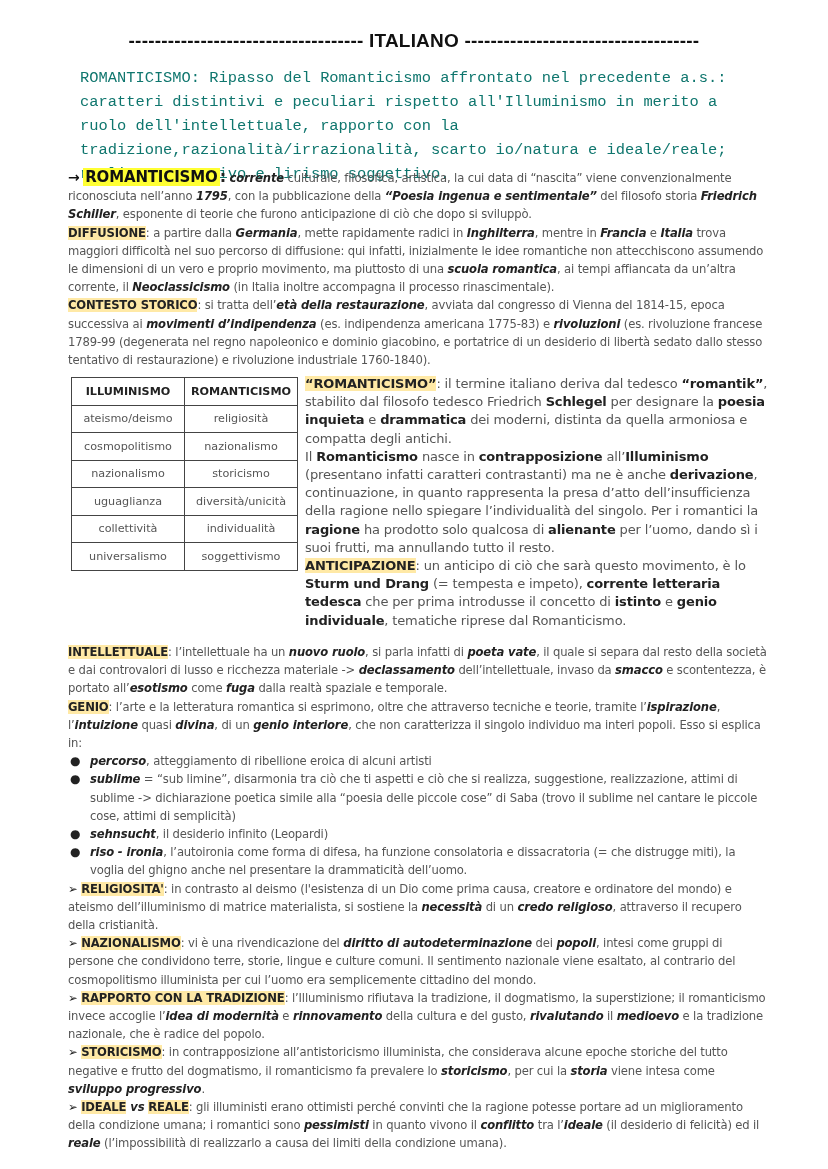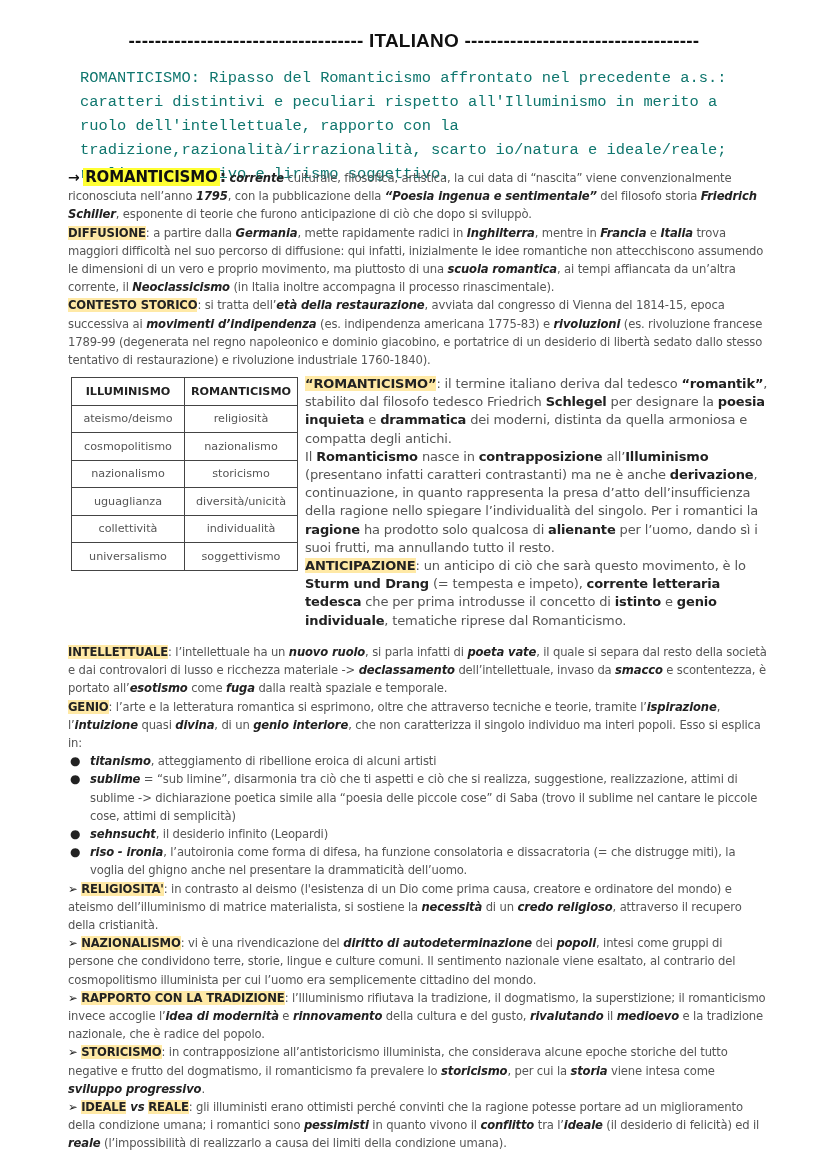--- a/index.html
+++ b/index.html
@@ -95,21 +95,21 @@
     </div>
   </div>
 
   <div class="body" style="top:643px;">
     <div>
       <span class="hl">INTELLETTUALE</span><span>: l’intellettuale ha un </span><b>nuovo ruolo</b><span>, si parla infatti di </span><b>poeta vate</b><span>, il quale si separa dal resto della società e dai controvalori di lusso e ricchezza materiale -&gt; </span><b>declassamento</b><span> dell’intellettuale, invaso da </span><b>smacco</b><span> e scontentezza, è portato all’</span><b>esotismo</b><span> come </span><b>fuga</b><span> dalla realtà spaziale e temporale.</span>
     </div>
     <div>
       <span class="hl">GENIO</span><span>: l’arte e la letteratura romantica si esprimono, oltre che attraverso tecniche e teorie, tramite l’</span><b>ispirazione</b><span>, l’</span><b>intuizione</b><span> quasi </span><b>divina</b><span>, di un </span><b>genio interiore</b><span>, che non caratterizza il singolo individuo ma interi popoli. Esso si esplica in:</span>
       <ul class="bul">
-        <li><span class="dot">●</span><b>titanismo</b><span>, atteggiamento di ribellione eroica di alcuni artisti</span></li>
+        <li><span class="dot">●</span><b>percorso</b><span>, atteggiamento di ribellione eroica di alcuni artisti</span></li>
         <li><span class="dot">●</span><b>sublime</b><span> = “sub limine”, disarmonia tra ciò che ti aspetti e ciò che si realizza, suggestione, realizzazione, attimi di sublime -&gt; dichiarazione poetica simile alla “poesia delle piccole cose” di Saba (trovo il sublime nel cantare le piccole cose, attimi di semplicità)</span></li>
         <li><span class="dot">●</span><b>sehnsucht</b><span>, il desiderio infinito (Leopardi)</span></li>
         <li><span class="dot">●</span><b>riso - ironia</b><span>, l’autoironia come forma di difesa, ha funzione consolatoria e dissacratoria (= che distrugge miti), la voglia del ghigno anche nel presentare la drammaticità dell’uomo.</span></li>
       </ul>
     </div>
     <div>
       <span class="tri">➢</span> <span class="hl">RELIGIOSITA'</span><span>: in contrasto al deismo (l'esistenza di un Dio come prima causa, creatore e ordinatore del mondo) e ateismo dell’illuminismo di matrice materialista, si sostiene la </span><b>necessità</b><span> di un </span><b>credo religioso</b><span>, attraverso il recupero della cristianità.</span>
     </div>
     <div>
       <span class="tri">➢</span> <span class="hl">NAZIONALISMO</span><span>: vi è una rivendicazione del </span><b>diritto di autodeterminazione</b><span> dei </span><b>popoli</b><span>, intesi come gruppi di persone che condividono terre, storie, lingue e culture comuni. Il sentimento nazionale viene esaltato, al contrario del cosmopolitismo illuminista per cui l’uomo era semplicemente cittadino del mondo.</span>

